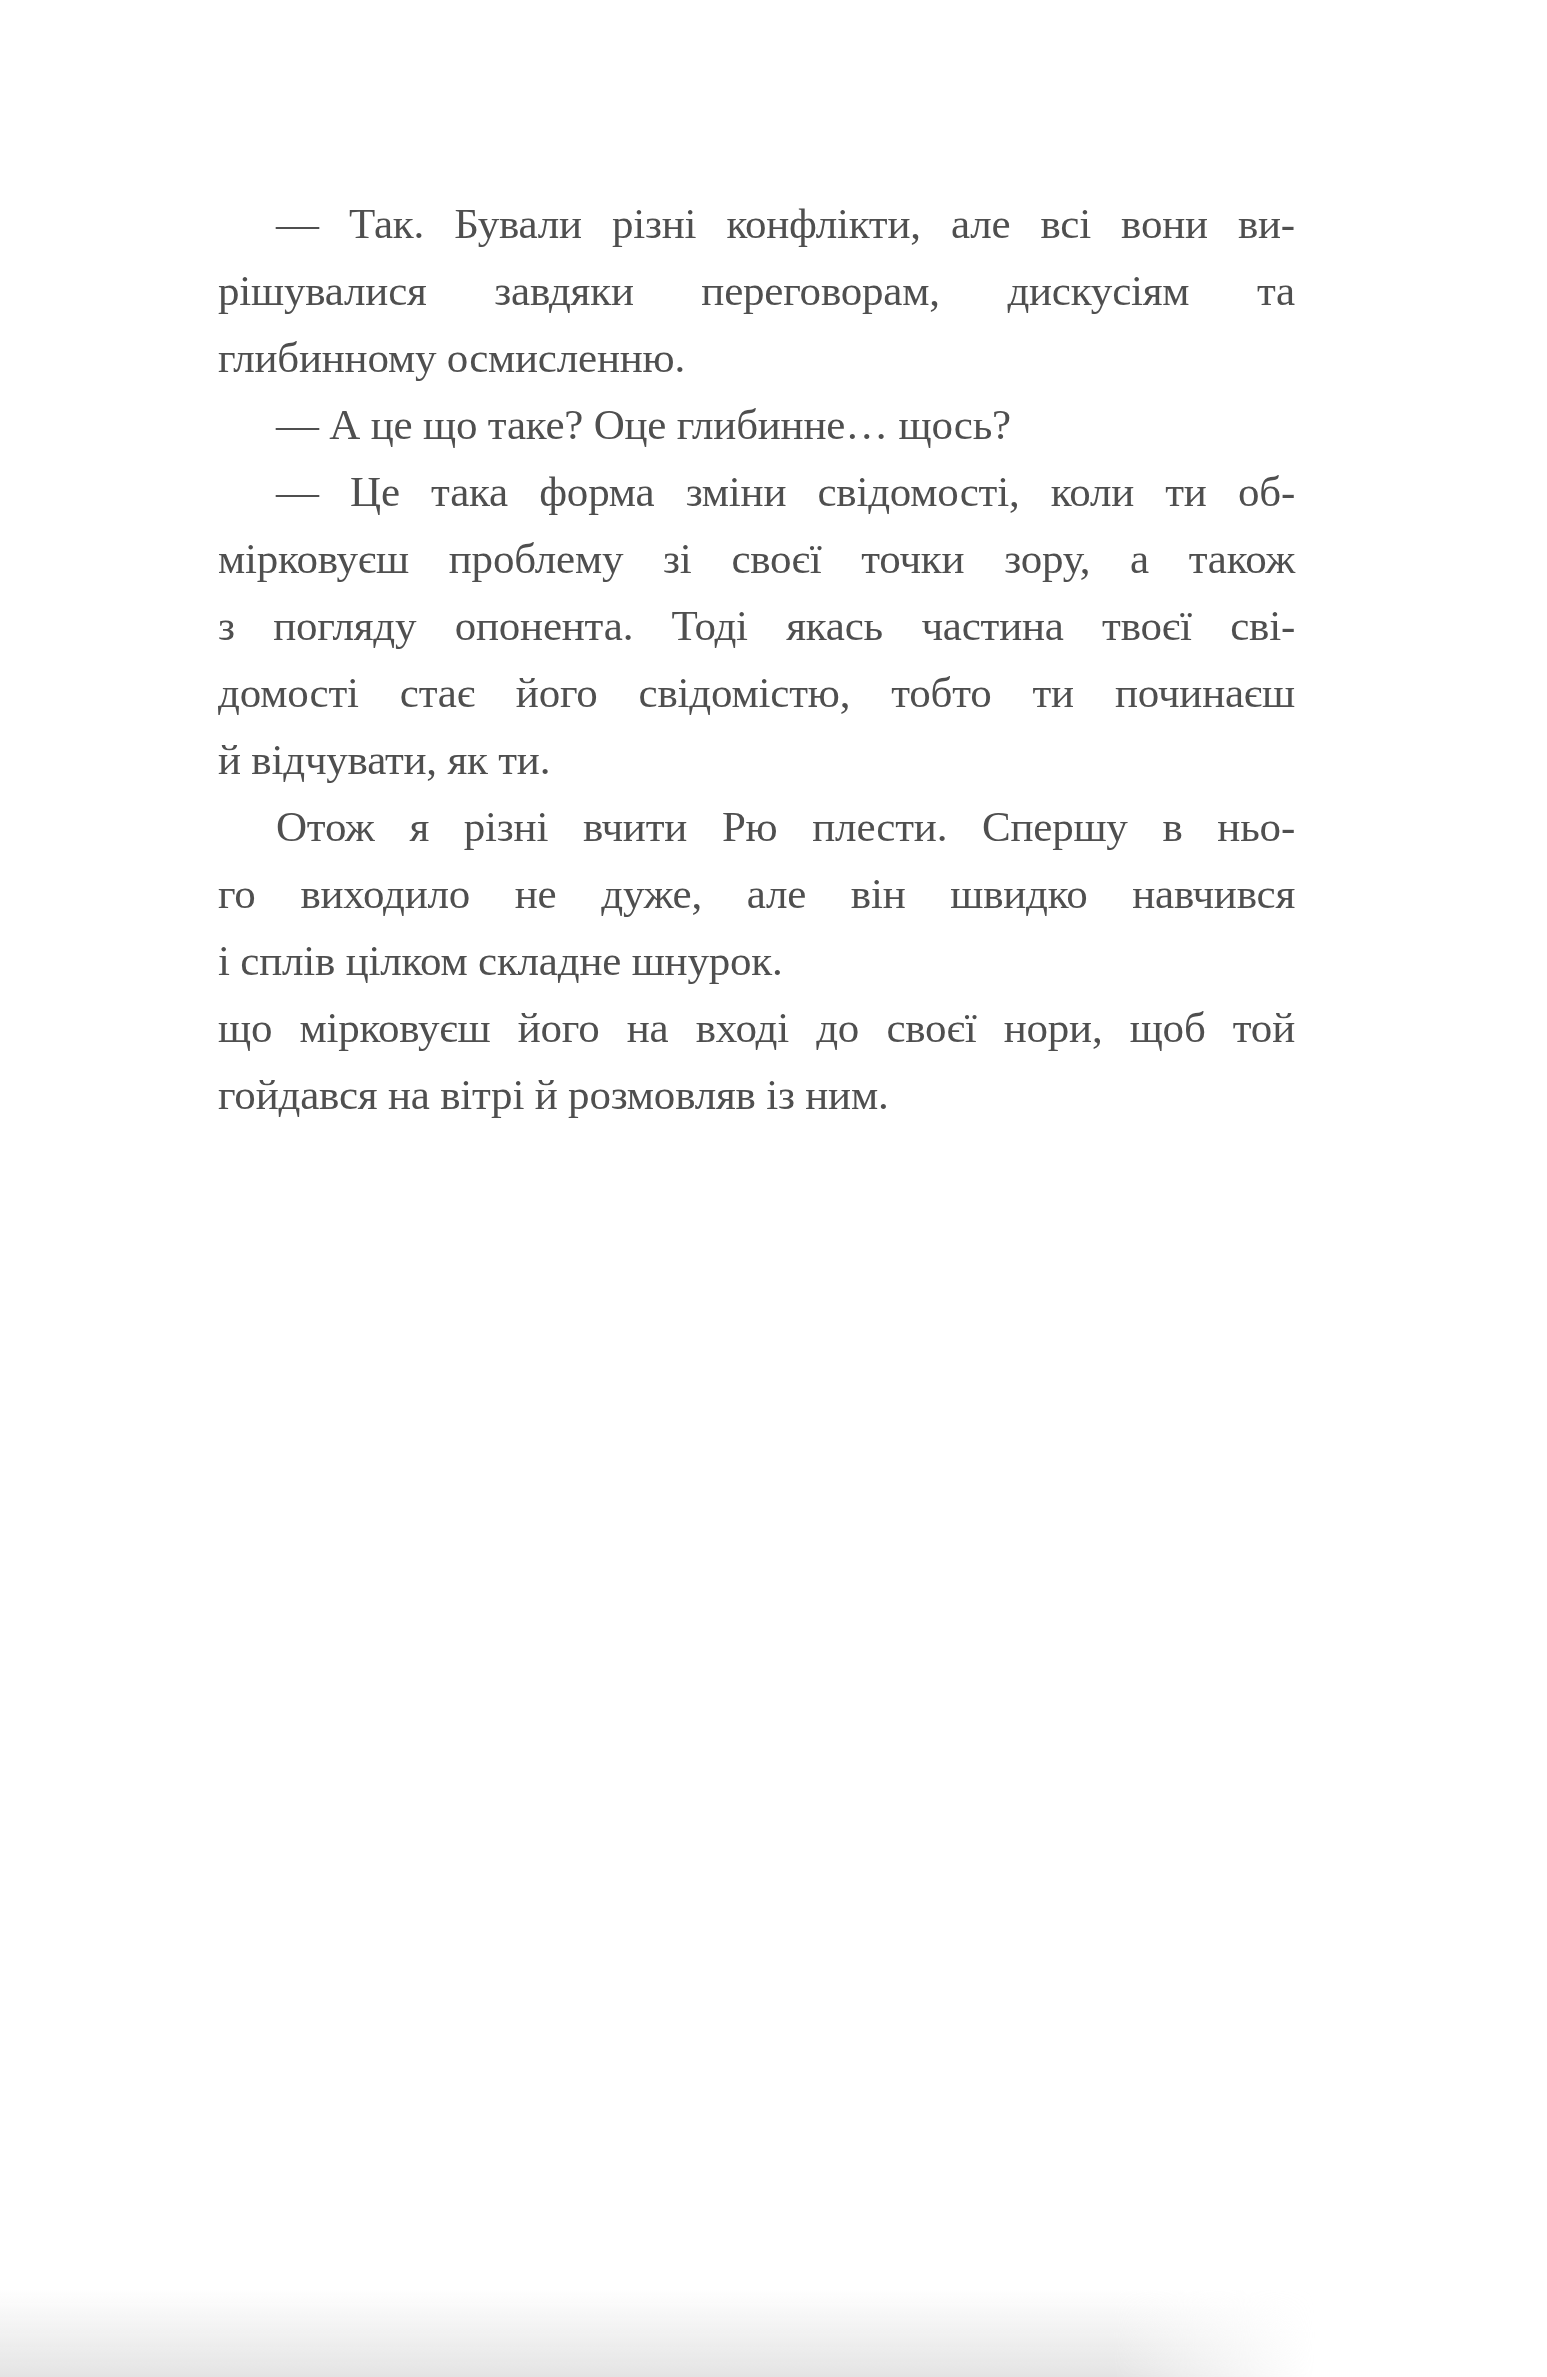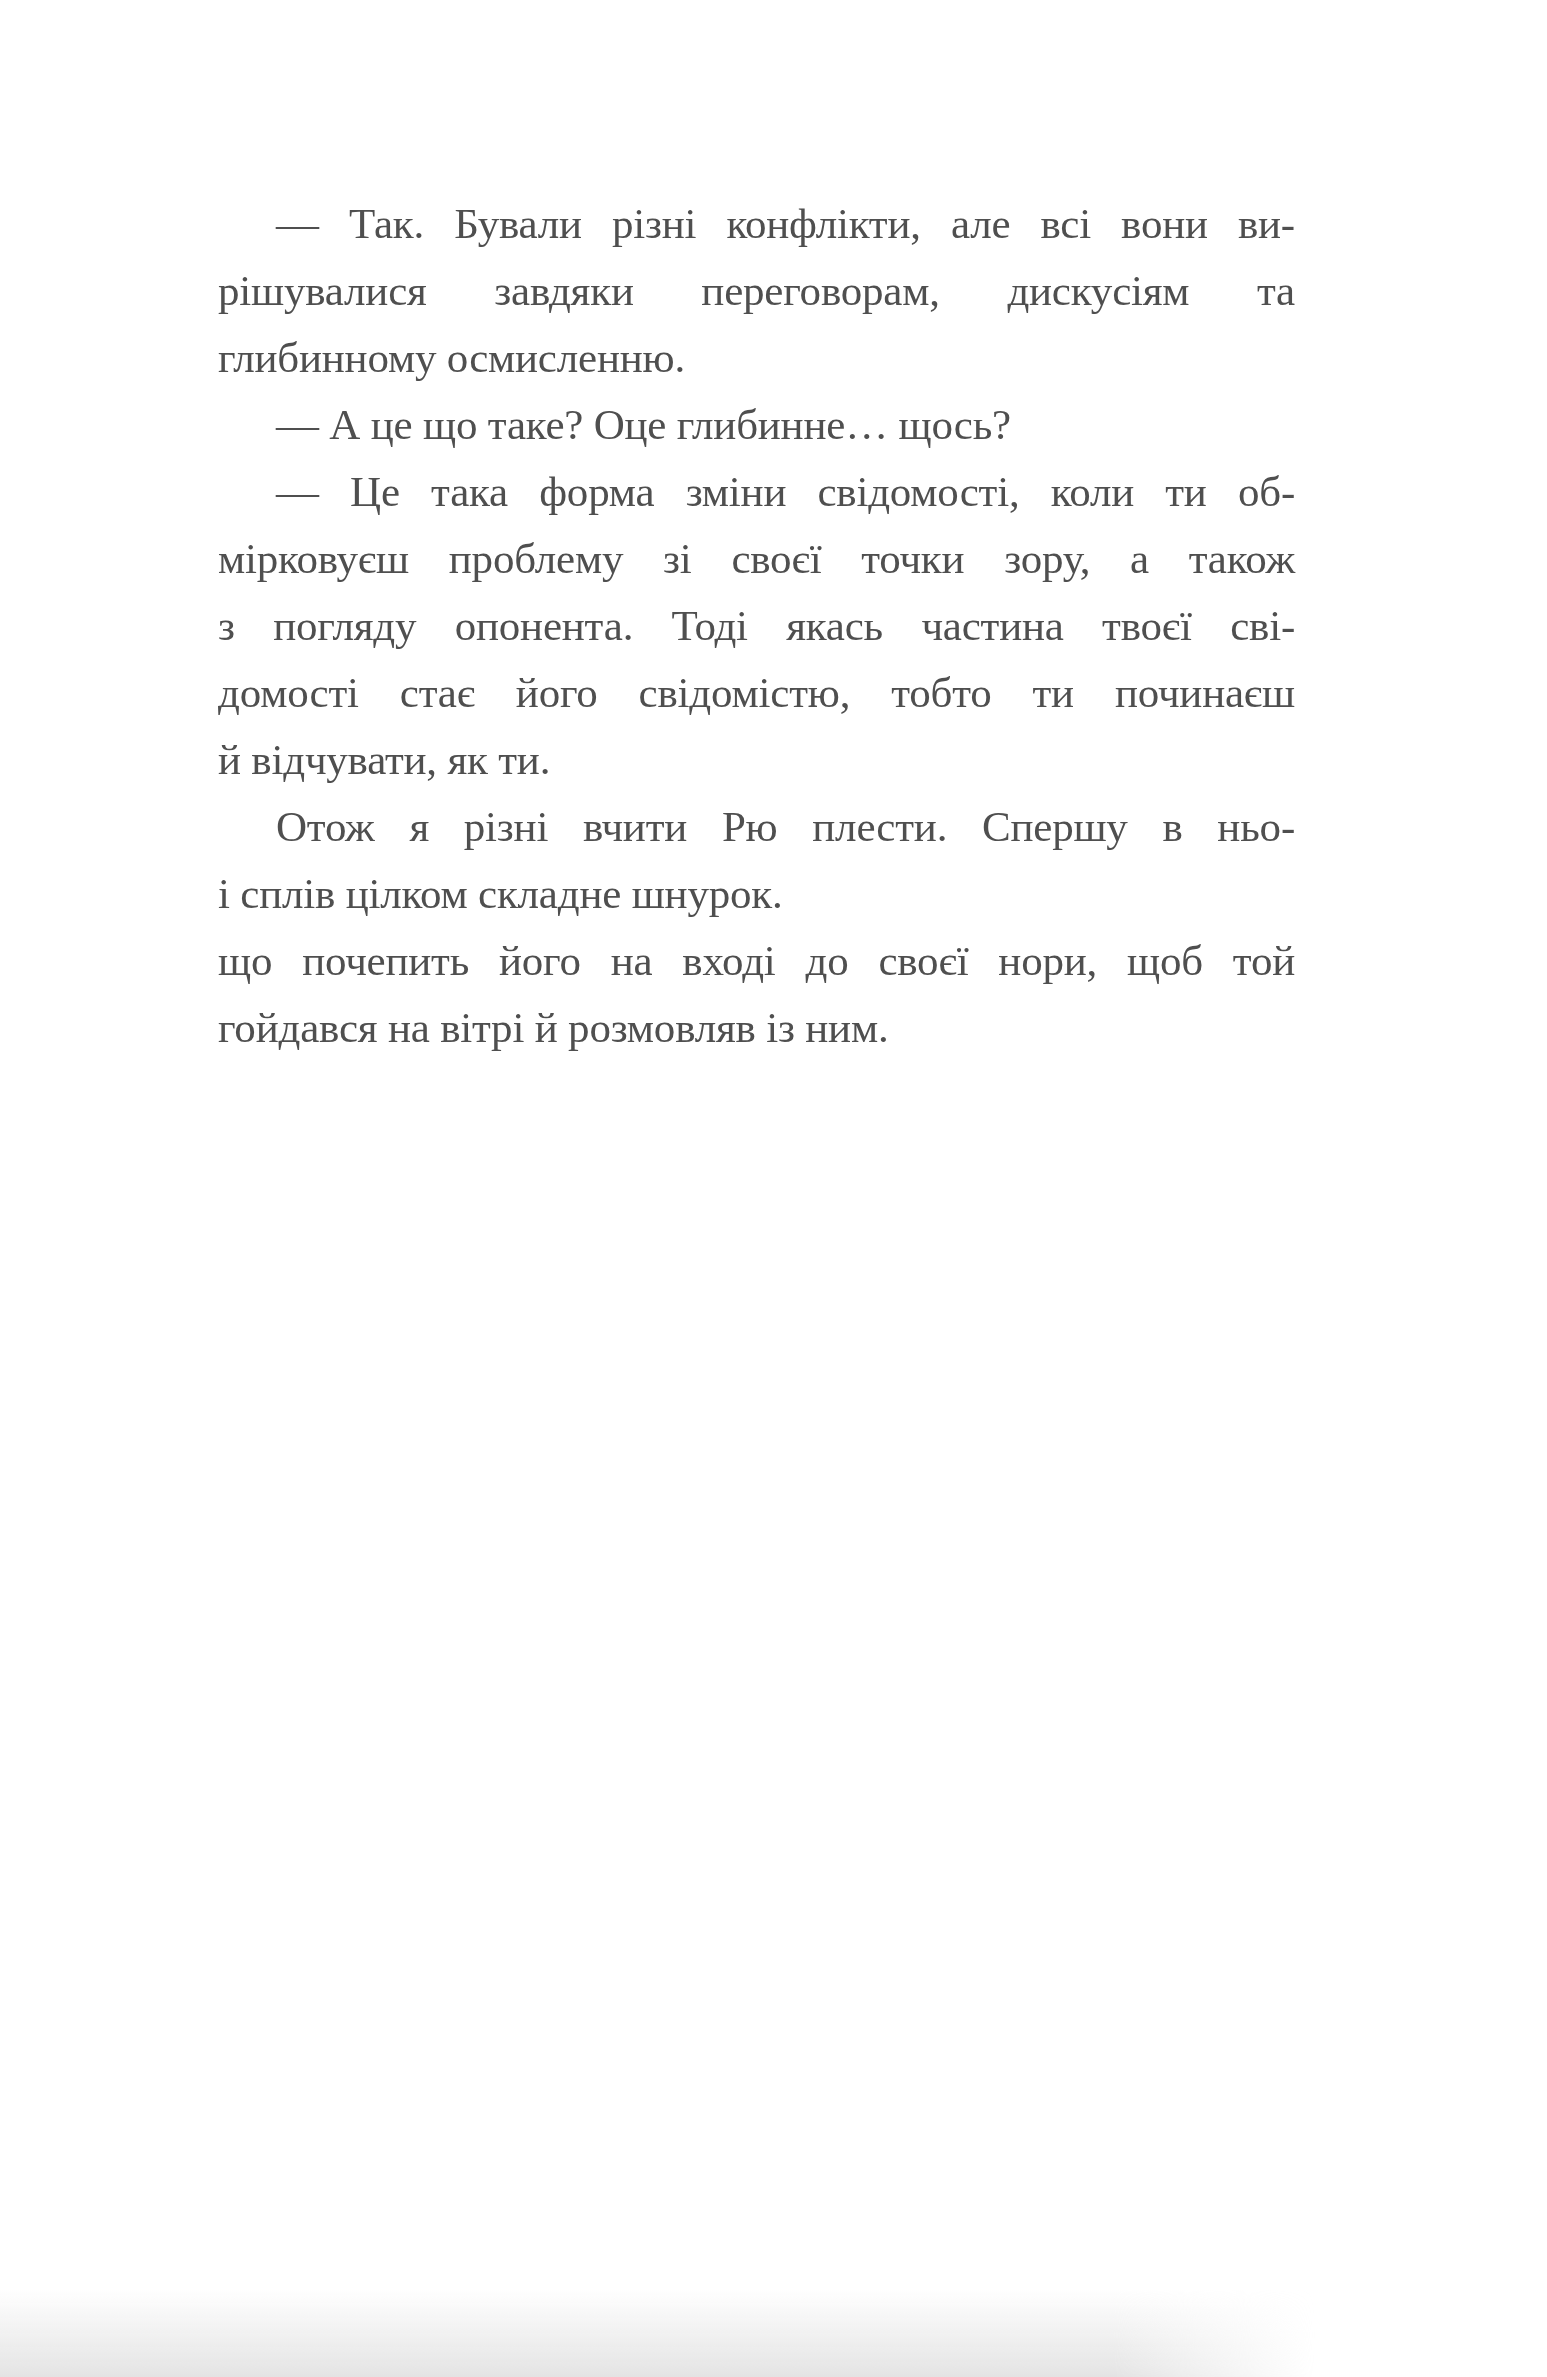--- a/index.html
+++ b/index.html
@@ -37,22 +37,23 @@
   </div>
   <div>
     <span class="line indent">— Це така форма зміни свідомості, коли ти об-</span>
     <span class="line">мірковуєш проблему зі своєї точки зору, а також</span>
     <span class="line">з погляду опонента. Тоді якась частина твоєї сві-</span>
     <span class="line">домості стає його свідомістю, тобто ти починаєш</span>
     <span class="line last">й відчувати, як ти.</span>
   </div>
   <div>
     <span class="line indent">Отож я різні вчити Рю плести. Спершу в ньо-</span>
+    <span class="line">го виходило не дуже, але він швидко навчився</span>
     <span class="line last">і сплів цілком складне шнурок.</span>
   </div>
   <div>
-    <span class="line">що почепить його на вході до своєї нори, щоб той</span>
+    <span class="line">що мірковуєш його на вході до своєї нори, щоб той</span>
     <span class="line last">гойдався на вітрі й розмовляв із ним.</span>
   </div>
 </div>
 
 <div class="bottom-shade"></div>
 
 
 </body></html>

